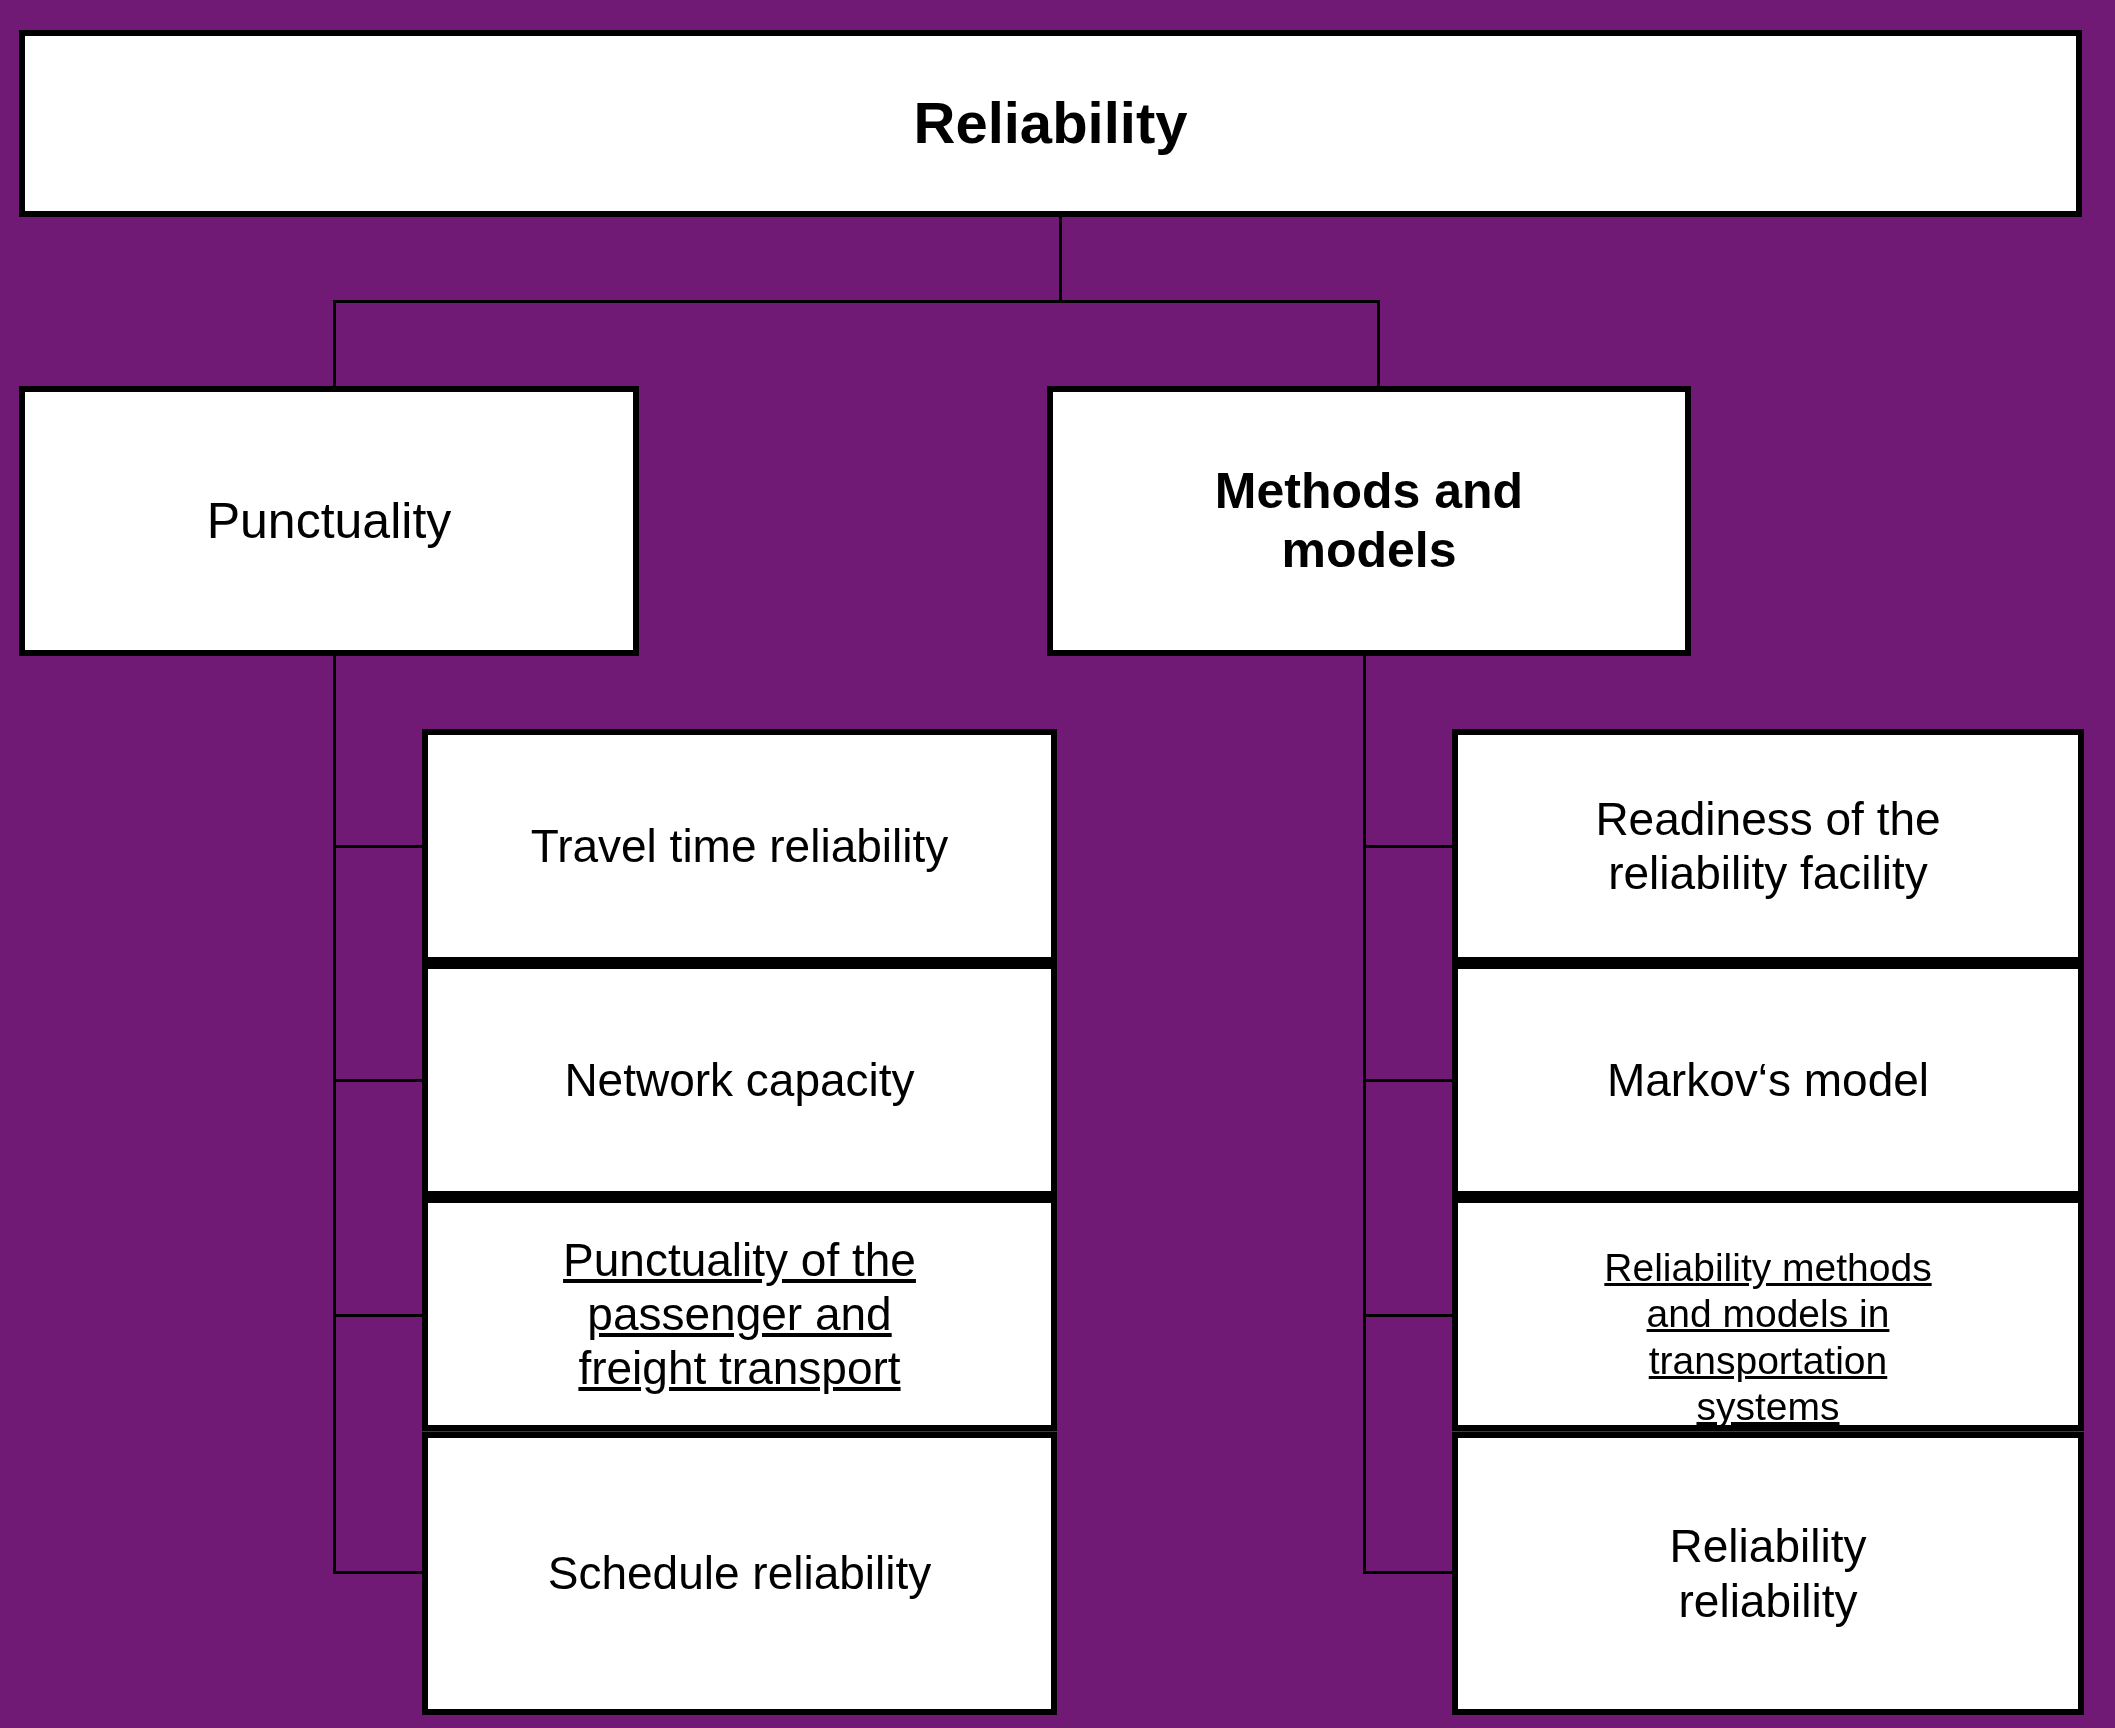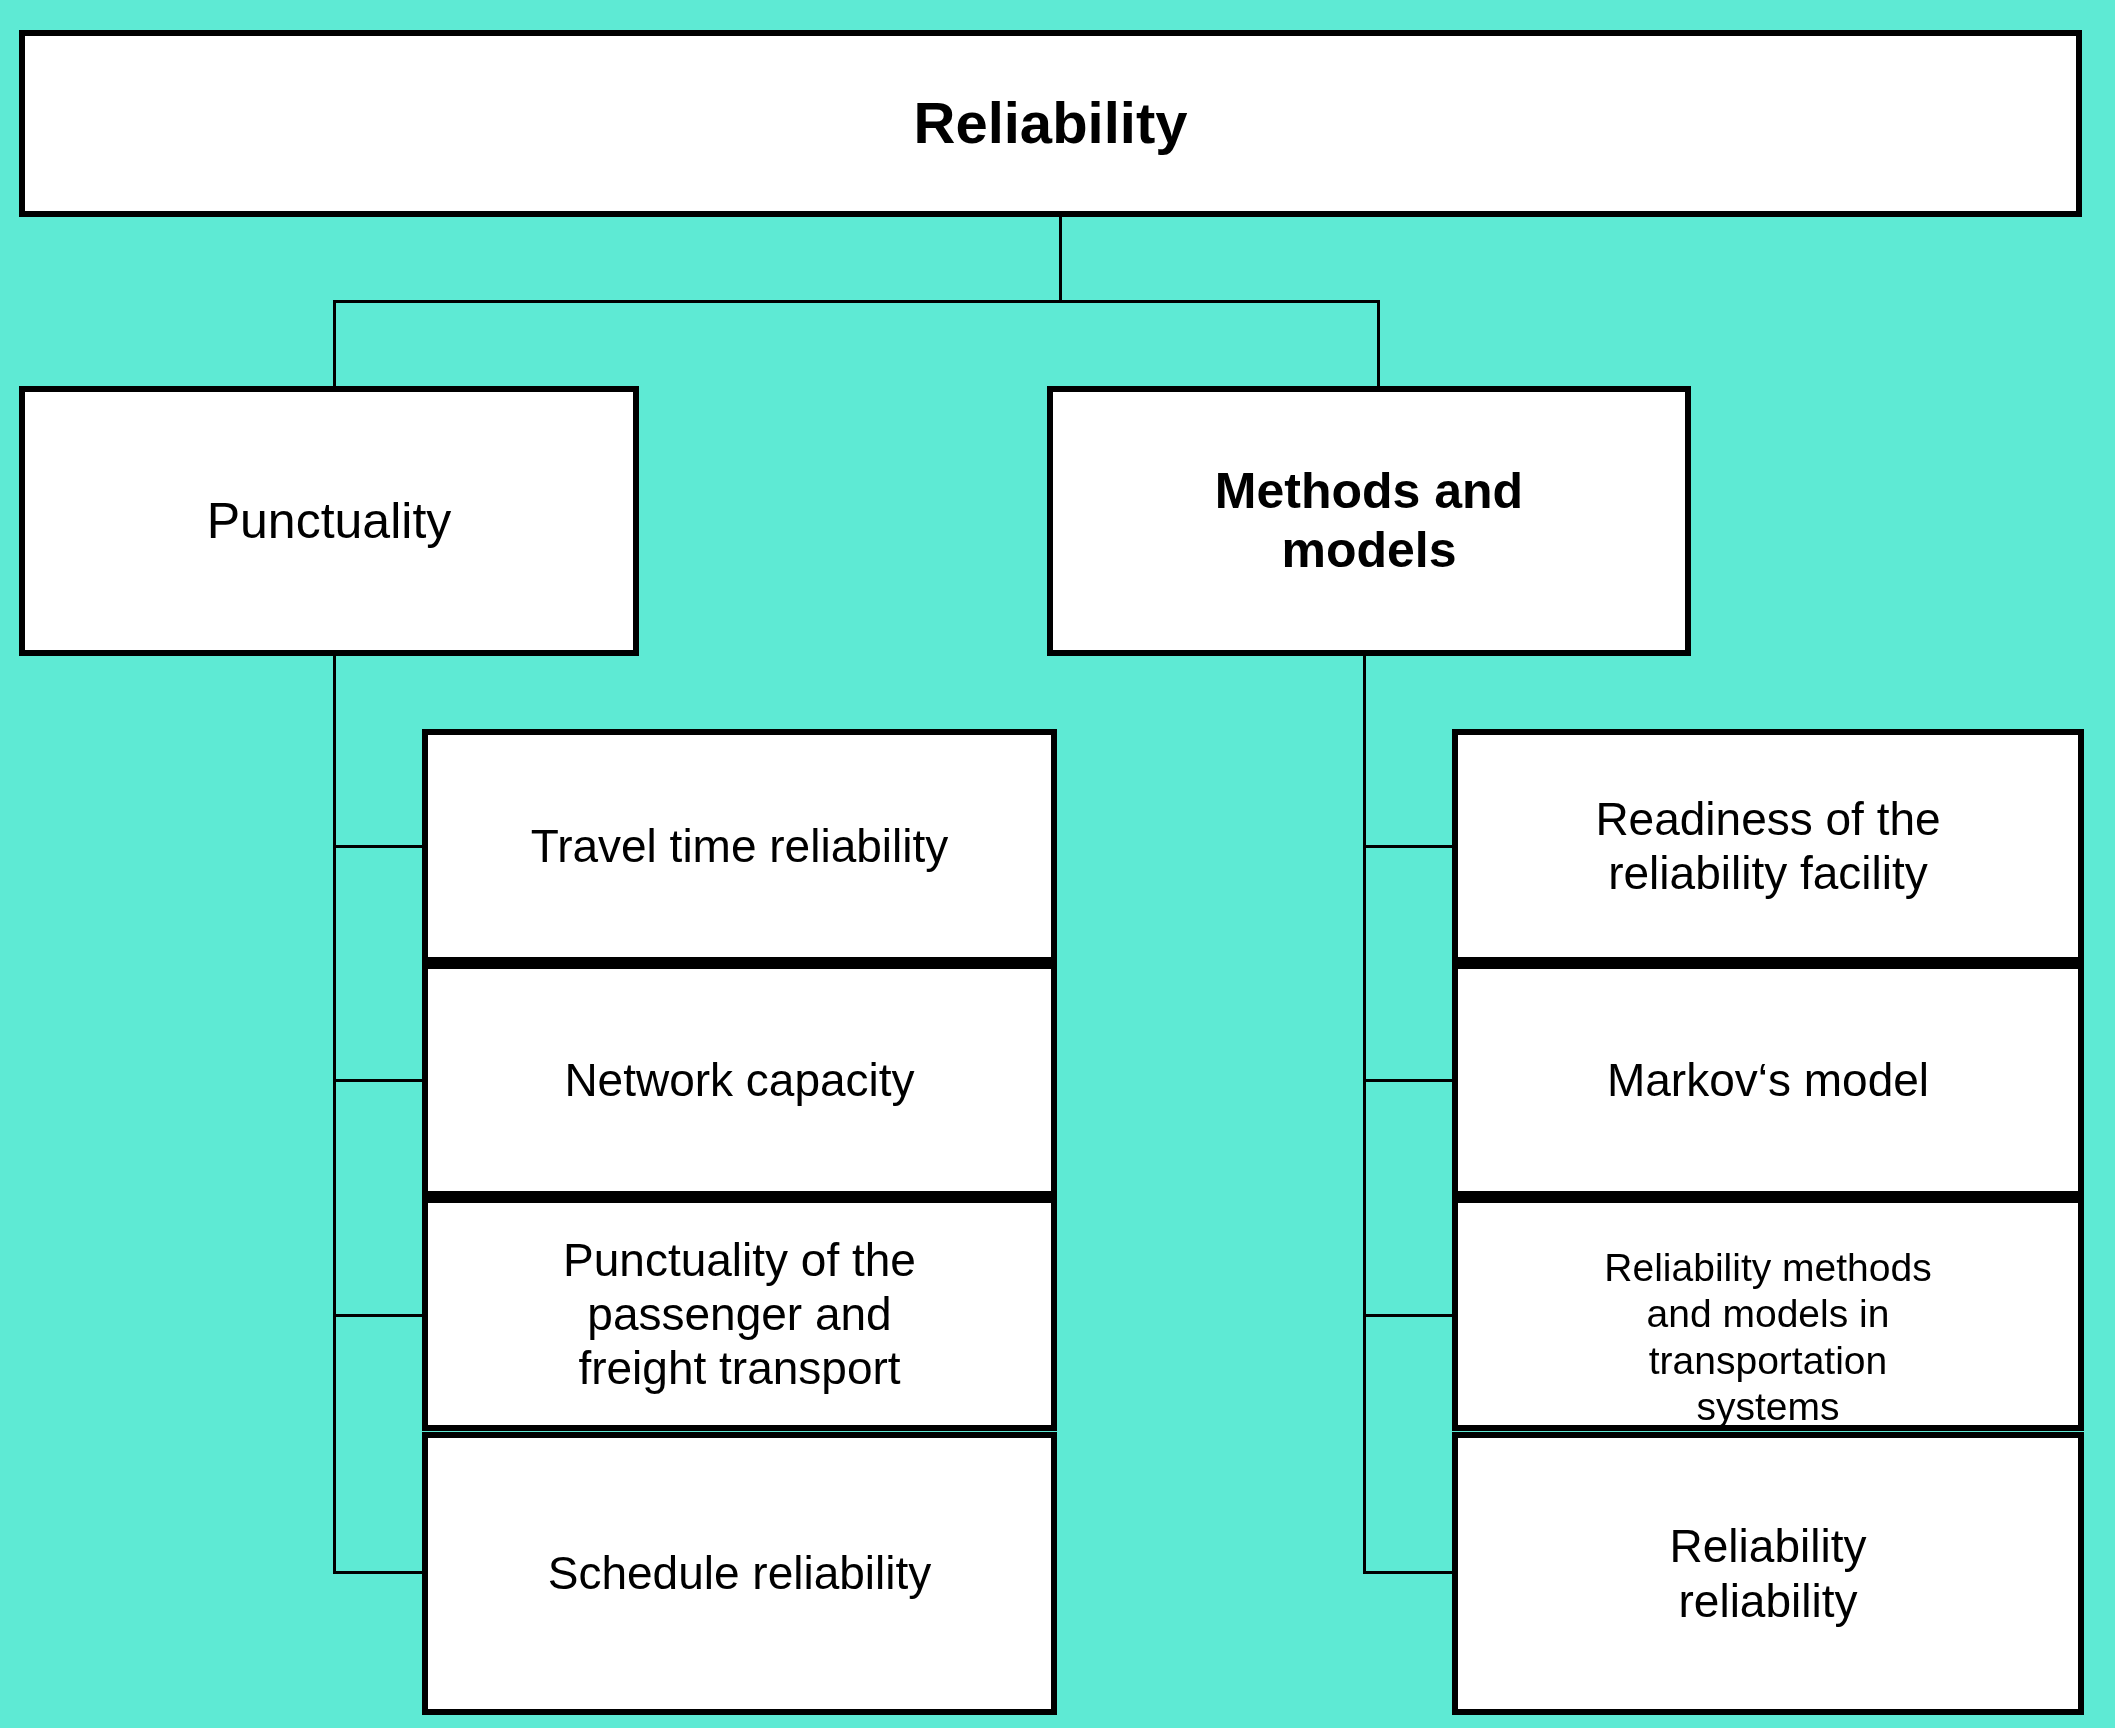--- a/index.html
+++ b/index.html
@@ -5,21 +5,21 @@
 <style>
   html, body {
     margin: 0;
     padding: 0;
     background: #ffffff;
   }
   #canvas {
     position: relative;
     width: 2116px;
     height: 1729px;
-    background: #5eead4;
+    background: #701a75;
     font-family: "Liberation Sans", "DejaVu Sans", sans-serif;
     color: #000000;
     overflow: hidden;
   }
 
   
   .node {
     position: absolute;
     box-sizing: border-box;
     background: #ffffff;
@@ -75,21 +75,21 @@
   .leaf .label { font-size: 46px; }
   .leaf.small .label { font-size: 39px; margin-top: 47px; }
 
   
   .leaf-left  { left: 422px;  width: 635px; }
   
   .leaf-right { left: 1452px; width: 632px; }
 
   .row-1 { top: 729px;  height: 234px; }
   .row-2 { top: 963px; height: 234px; }
-  .row-3 { top: 1197px; height: 234px; }
+  .row-3 { top: 1197px; height: 234px; text-decoration: underline; }
   .row-4 { top: 1432px; height: 283px; }
 
   
   .conn {
     position: absolute;
     background: #000000;
     z-index: 1;
   }
   .conn.v { width: 2.8px; }
   .conn.h { height: 2.8px; }

